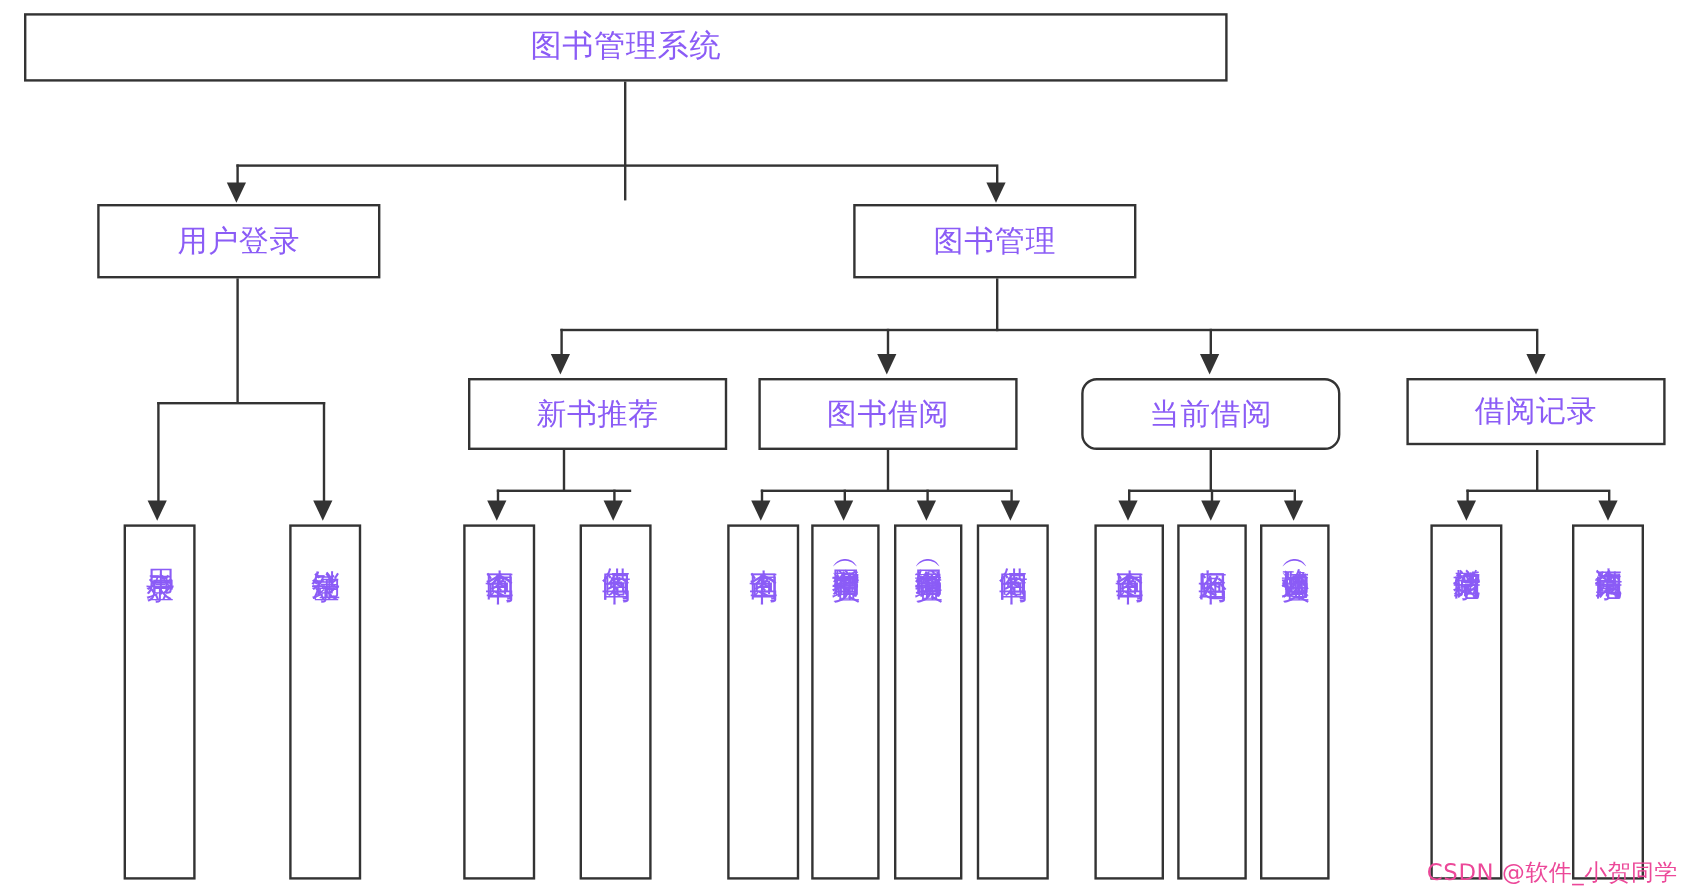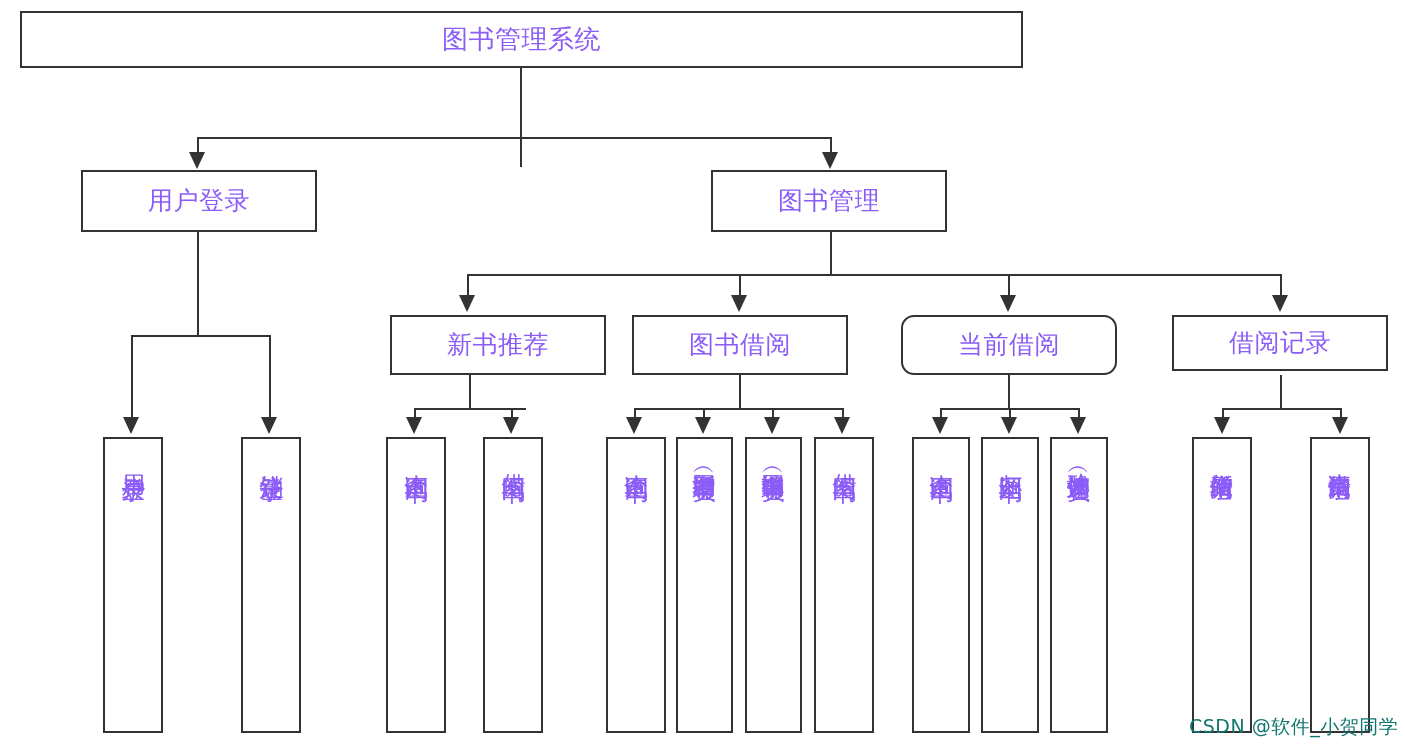--- a/index.html
+++ b/index.html
@@ -79,21 +79,21 @@
     border-left: 8px solid transparent;
     border-right: 8px solid transparent;
     border-top: 17px solid #333333;
   }
   
   #watermark {
     position: absolute;
     left: 1189px;
     top: 714px;
     font-size: 19px;
-    color: #0f766e;
+    color: #ec4899;
     letter-spacing: 0.5px;
     white-space: nowrap;
     font-family: "DejaVu Sans", "Liberation Sans", sans-serif;
   }
 </style>
 </head>
 <body>
 
 <div id="canvas">
 

